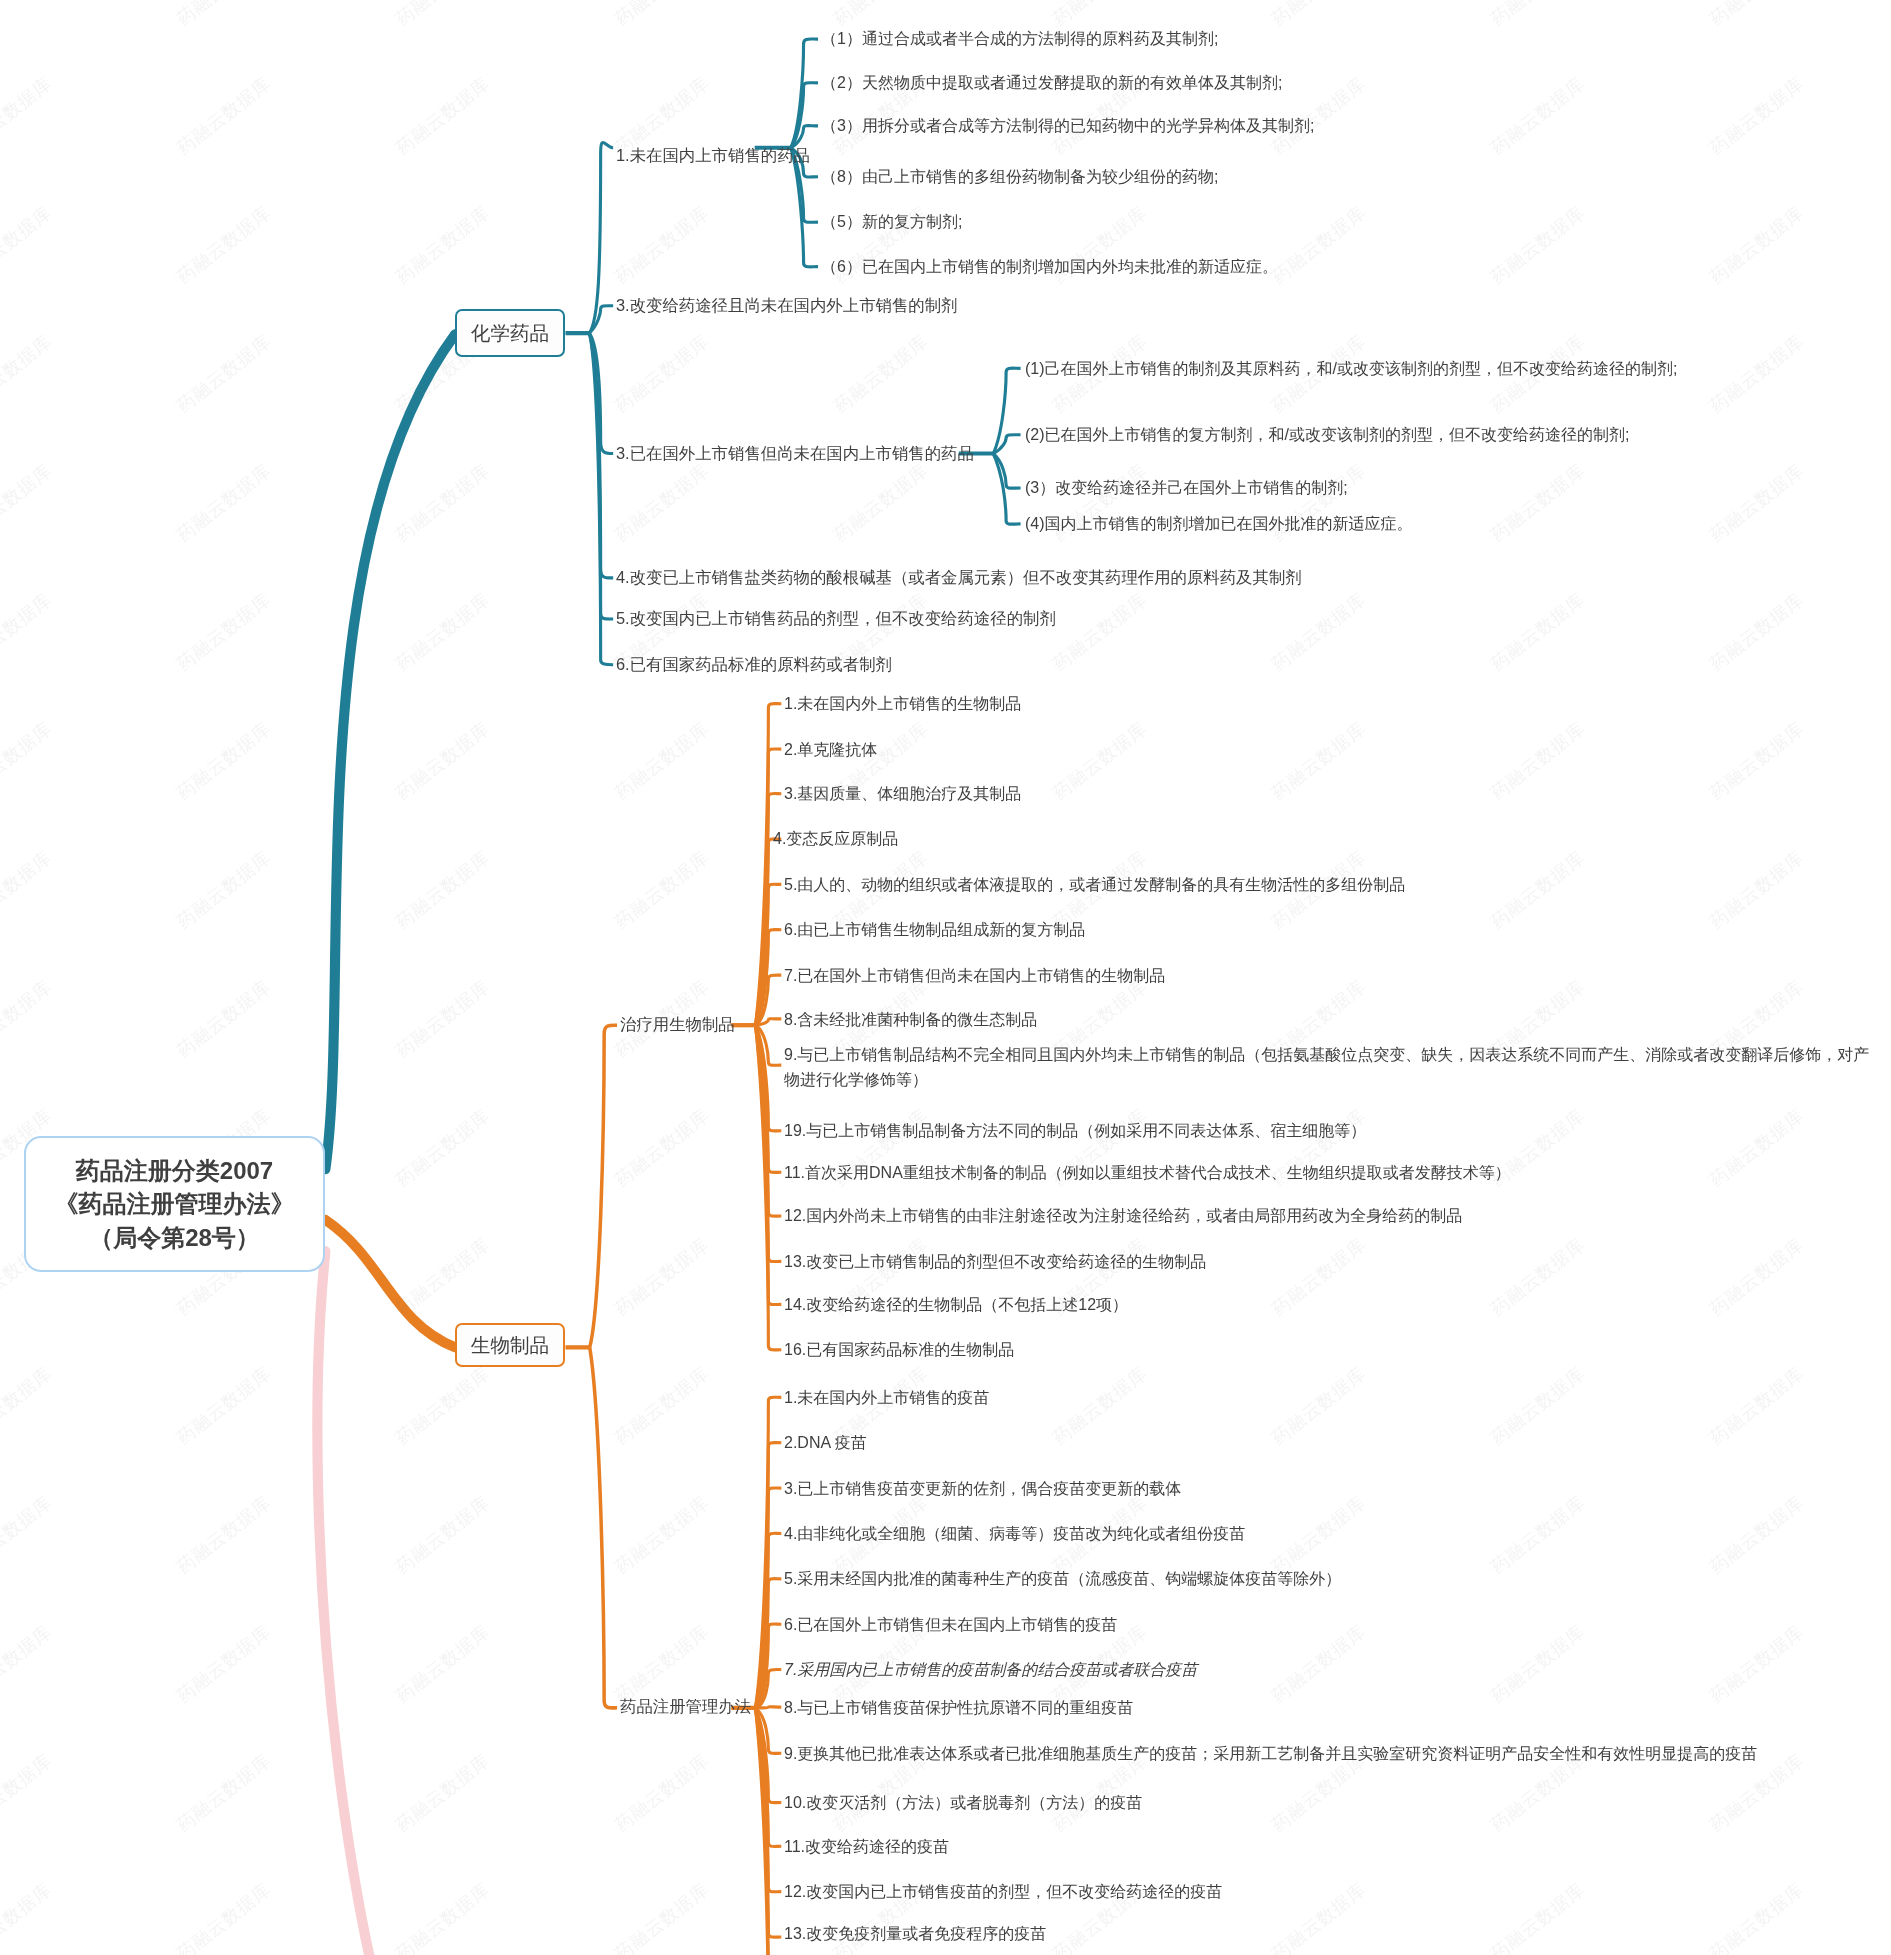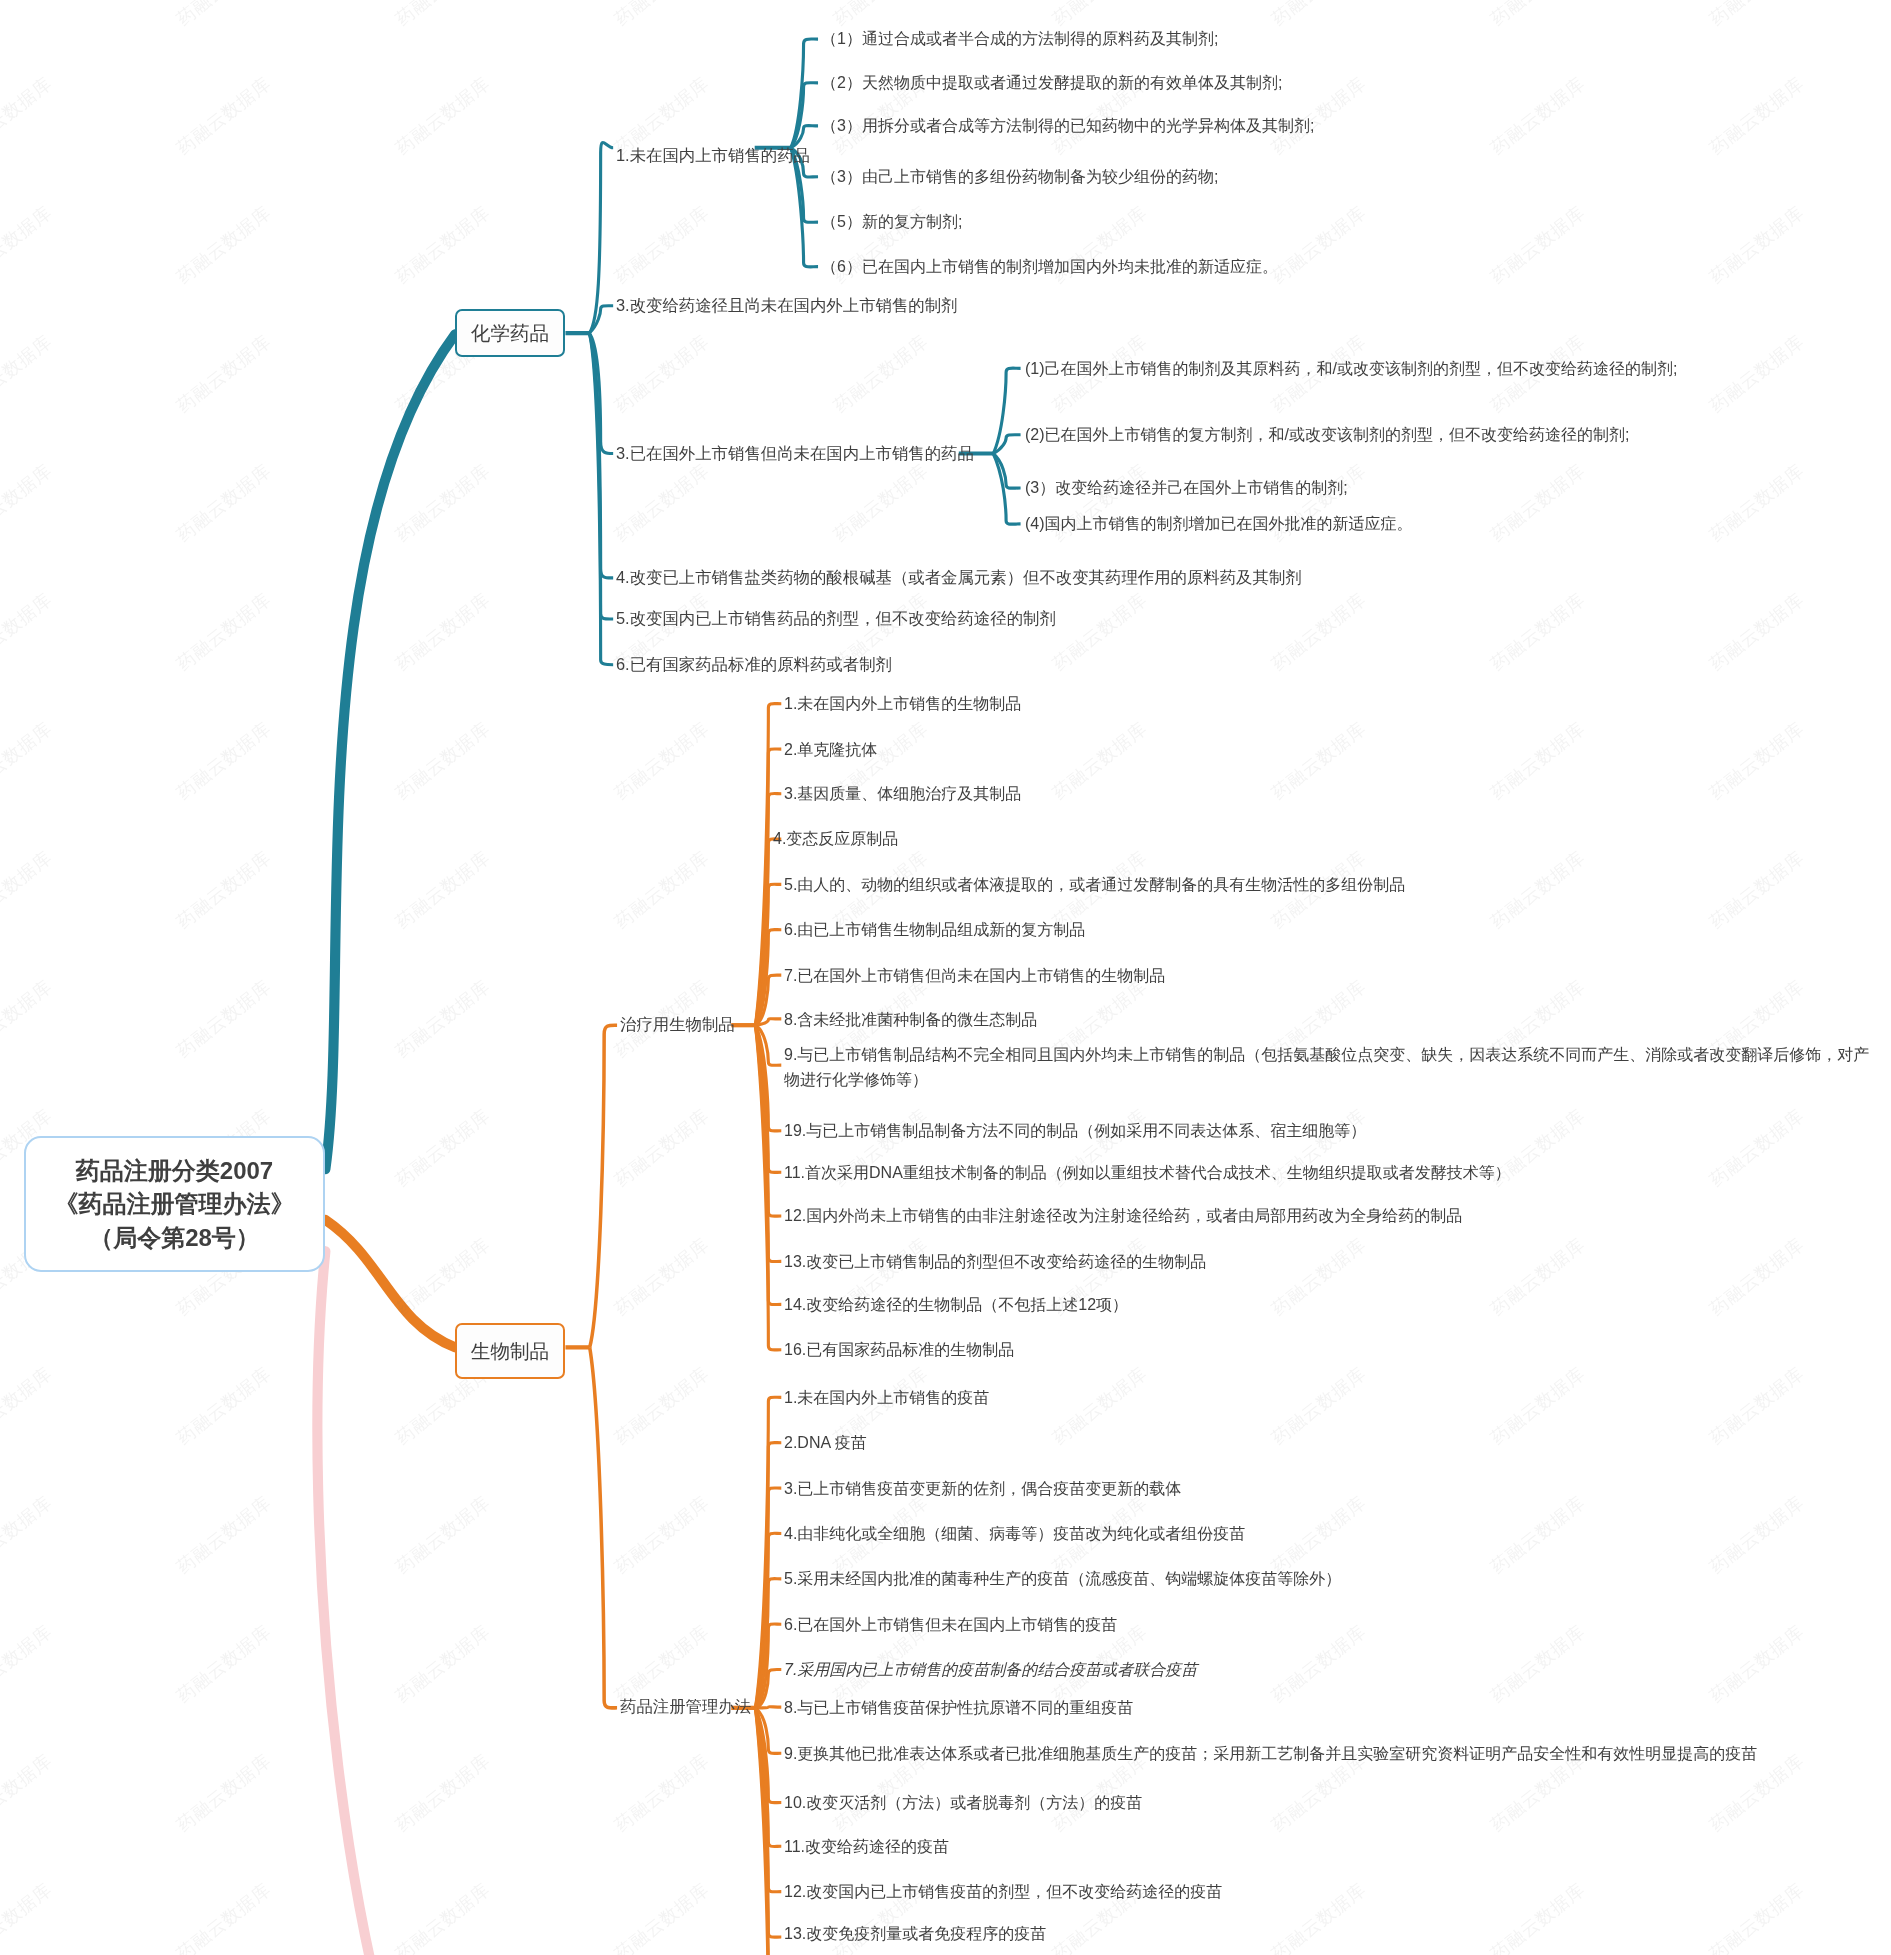--- a/index.html
+++ b/index.html
@@ -59,21 +59,21 @@
     flex-direction:column;
     background:#ffffff;
   }
   #root-node span{ display:block; white-space:nowrap;font-weight:bold; }
 
   #cat-chem{
     left:455px; top:309px; width:110px; height:48px;
     border:2.3px solid #1f7e95; font-size:19.6px;
   }
   #cat-bio{
-    left:455px; top:1323px; width:110px; height:56px;
+    left:455px; top:1323px; width:110px; height:44px;
     border:2.3px solid #e87e22; font-size:19.6px;
   }
 
   .midlabel{ position:absolute; z-index:10; font-size:16.4px; color:#3f3f3f; white-space:nowrap; }
 </style>
 </head>
 <body>
 
 <div id="watermark">
     <div class="wm" style="left: -47px; top: 11.7px;">药融云数据库</div>
@@ -324,21 +324,21 @@
 <div class="node" style="left:616px; top:144px;">1.未在国内上市销售的药品</div>
 <div class="node" style="left:616px; top:294px;">3.改变给药途径且尚未在国内外上市销售的制剂</div>
 <div class="node" style="left:616px; top:442px;">3.已在国外上市销售但尚未在国内上市销售的药品</div>
 <div class="node" style="left:616px; top:566px;">4.改变已上市销售盐类药物的酸根碱基（或者金属元素）但不改变其药理作用的原料药及其制剂</div>
 <div class="node" style="left:616px; top:607px;">5.改变国内已上市销售药品的剂型，但不改变给药途径的制剂</div>
 <div class="node" style="left:616px; top:653px;">6.已有国家药品标准的原料药或者制剂</div>
 
 <div class="node leaf" style="left:821px; top:27px;">（1）通过合成或者半合成的方法制得的原料药及其制剂;</div>
 <div class="node leaf" style="left:821px; top:71px;">（2）天然物质中提取或者通过发酵提取的新的有效单体及其制剂;</div>
 <div class="node leaf" style="left:821px; top:114px;">（3）用拆分或者合成等方法制得的已知药物中的光学异构体及其制剂;</div>
-<div class="node leaf" style="left:821px; top:165px;">（3）由己上市销售的多组份药物制备为较少组份的药物;</div>
+<div class="node leaf" style="left:821px; top:165px;">（8）由己上市销售的多组份药物制备为较少组份的药物;</div>
 <div class="node leaf" style="left:821px; top:210px;">（5）新的复方制剂;</div>
 <div class="node leaf" style="left:821px; top:255px;">（6）已在国内上市销售的制剂增加国内外均未批准的新适应症。</div>
 
 <div class="node leaf" style="left:1025px; top:357px;">(1)己在国外上市销售的制剂及其原料药，和/或改变该制剂的剂型，但不改变给药途径的制剂;</div>
 <div class="node leaf" style="left:1025px; top:423px;">(2)已在国外上市销售的复方制剂，和/或改变该制剂的剂型，但不改变给药途径的制剂;</div>
 <div class="node leaf" style="left:1025px; top:476px;">(3）改变给药途径并己在国外上市销售的制剂;</div>
 <div class="node leaf" style="left:1025px; top:512px;">(4)国内上市销售的制剂增加已在国外批准的新适应症。</div>
 
 <div class="midlabel" style="left:620px; top:1014px;">治疗用生物制品</div>
 <div class="midlabel" style="left:620px; top:1696px;">药品注册管理办法</div>

